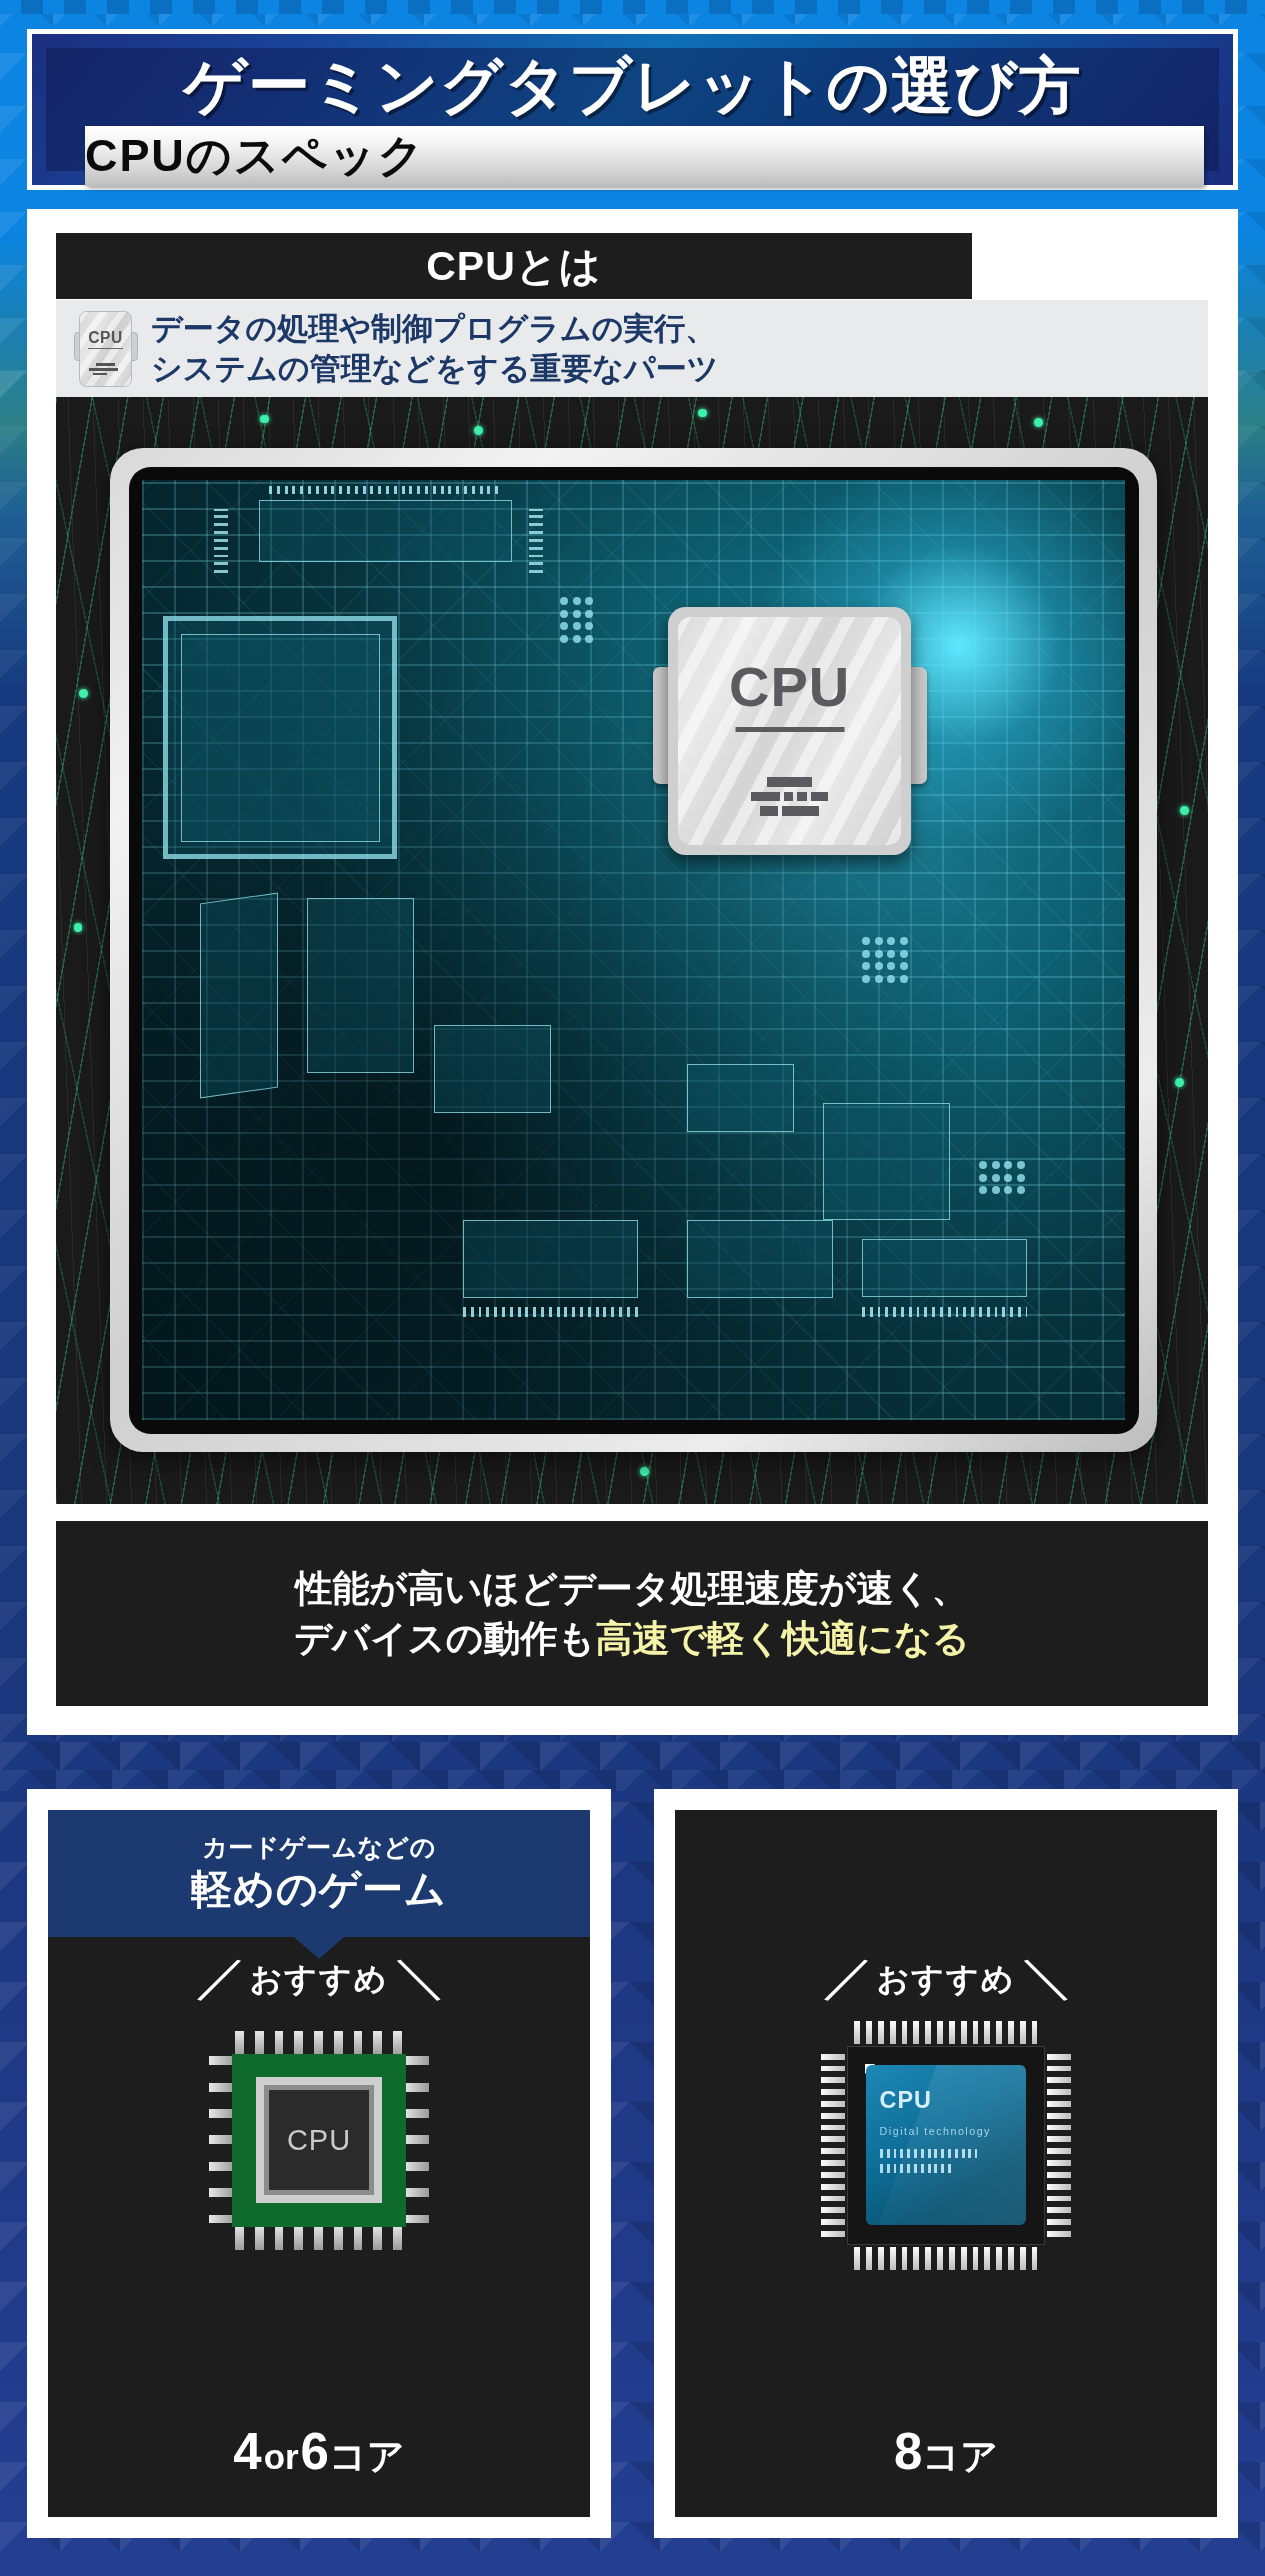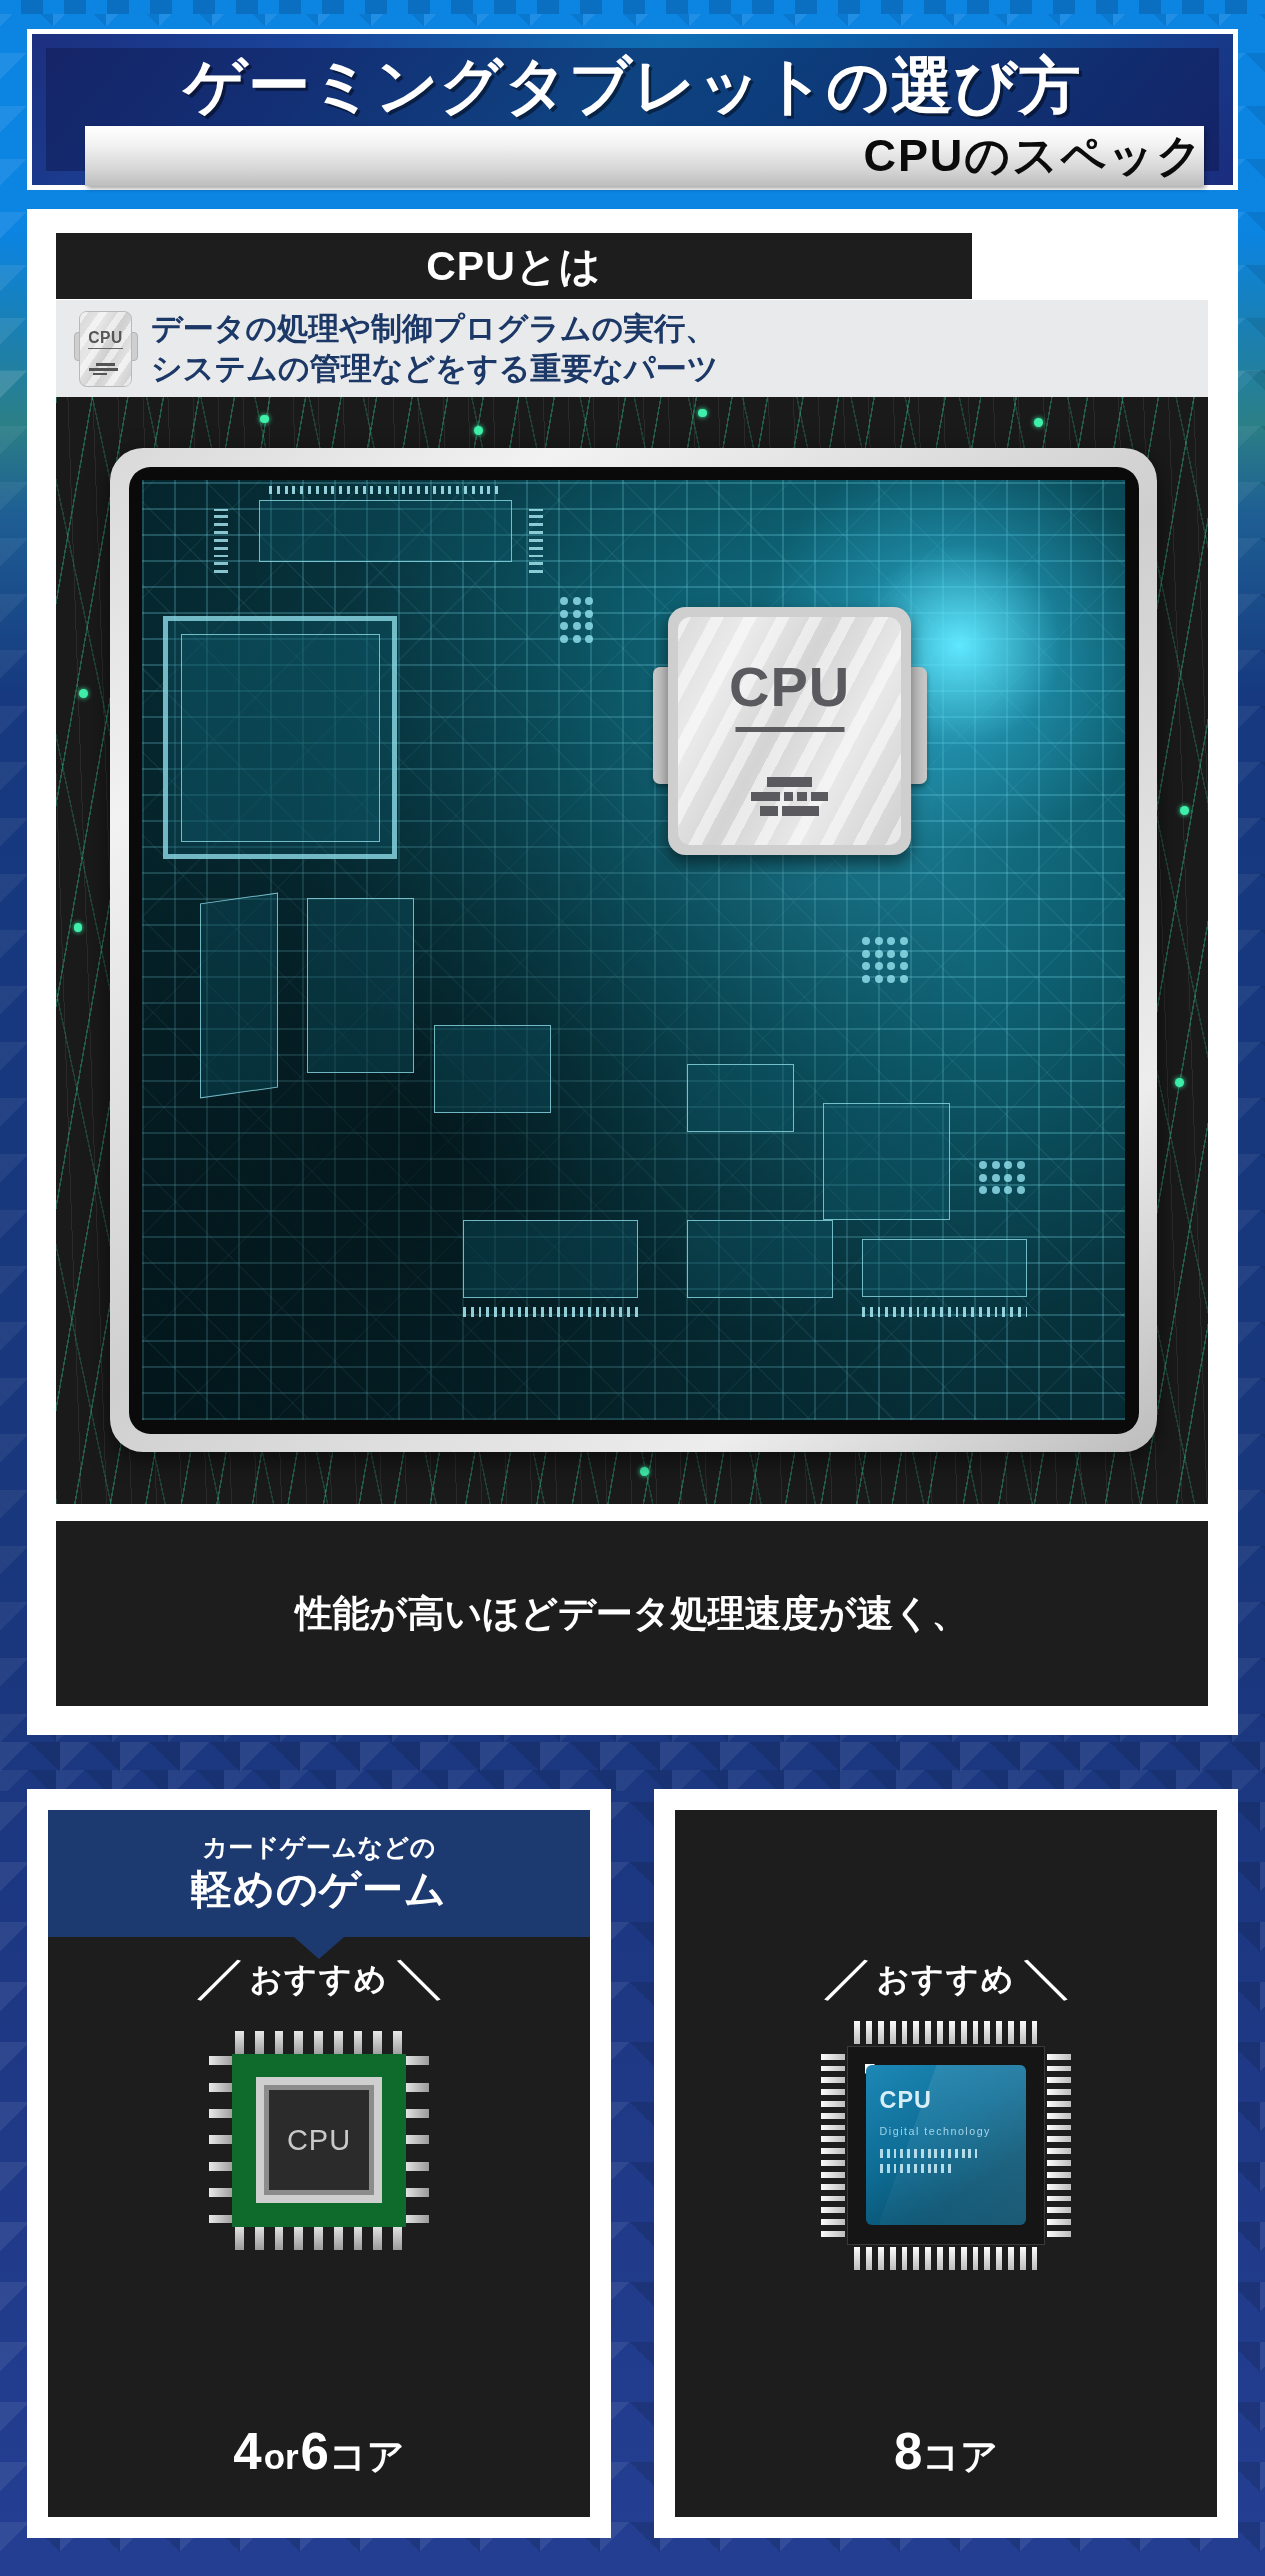--- a/index.html
+++ b/index.html
@@ -67,21 +67,21 @@
   .title-main {
     color:#ffffff; font-weight:bold; font-size:62px; letter-spacing:1px;
     line-height:1.08; white-space:nowrap;
     text-shadow:2.9px 2.9px 0 rgba(0,0,0,.45);
     margin-top:1.9px;
   }
   .title-plate {
     margin-top:5.8px; width:1119px; height:60px;
     background:linear-gradient(180deg,#ffffff 0%,#f3f3f3 30%,#d6d6d6 72%,#bdbdbd 100%);
     box-shadow:1.9px 2.9px 4.9px rgba(0,0,0,.38);
-    display:flex; align-items:center; justify-content:flex-end;margin-left:24px;
+    display:flex; align-items:center; justify-content:flex-start;margin-left:24px;
   }
   .title-sub {
     color:#0b0b0b; font-weight:bold; font-size:45px; letter-spacing:1.9px;
     white-space:nowrap;
   }
 
   
   #main-panel {
     position:absolute; left:27px; top:209px; width:1211px; height:1526px;
     background:#ffffff; z-index:3;
@@ -458,20 +458,23 @@
                 </div>
             </div>
           </div>
         </div>
       </div>
     </div>
   </div>
 
   <div id="conclusion">
     <div class="line">性能が高いほどデータ処理速度が速く、</div>
+    <div class="line">
+      <span>デバイスの動作も</span><span class="hl">高速で軽く快適になる</span>
+    </div>
   </div>
 </div>
 
 <div class="bcard" id="bcard-left">
   <div class="bcard-inner">
     <div class="bcard-head">
       <div class="sm">カードゲームなどの</div>
       <div class="bg">軽めのゲーム</div>
     </div>
     <div class="rec-row">

